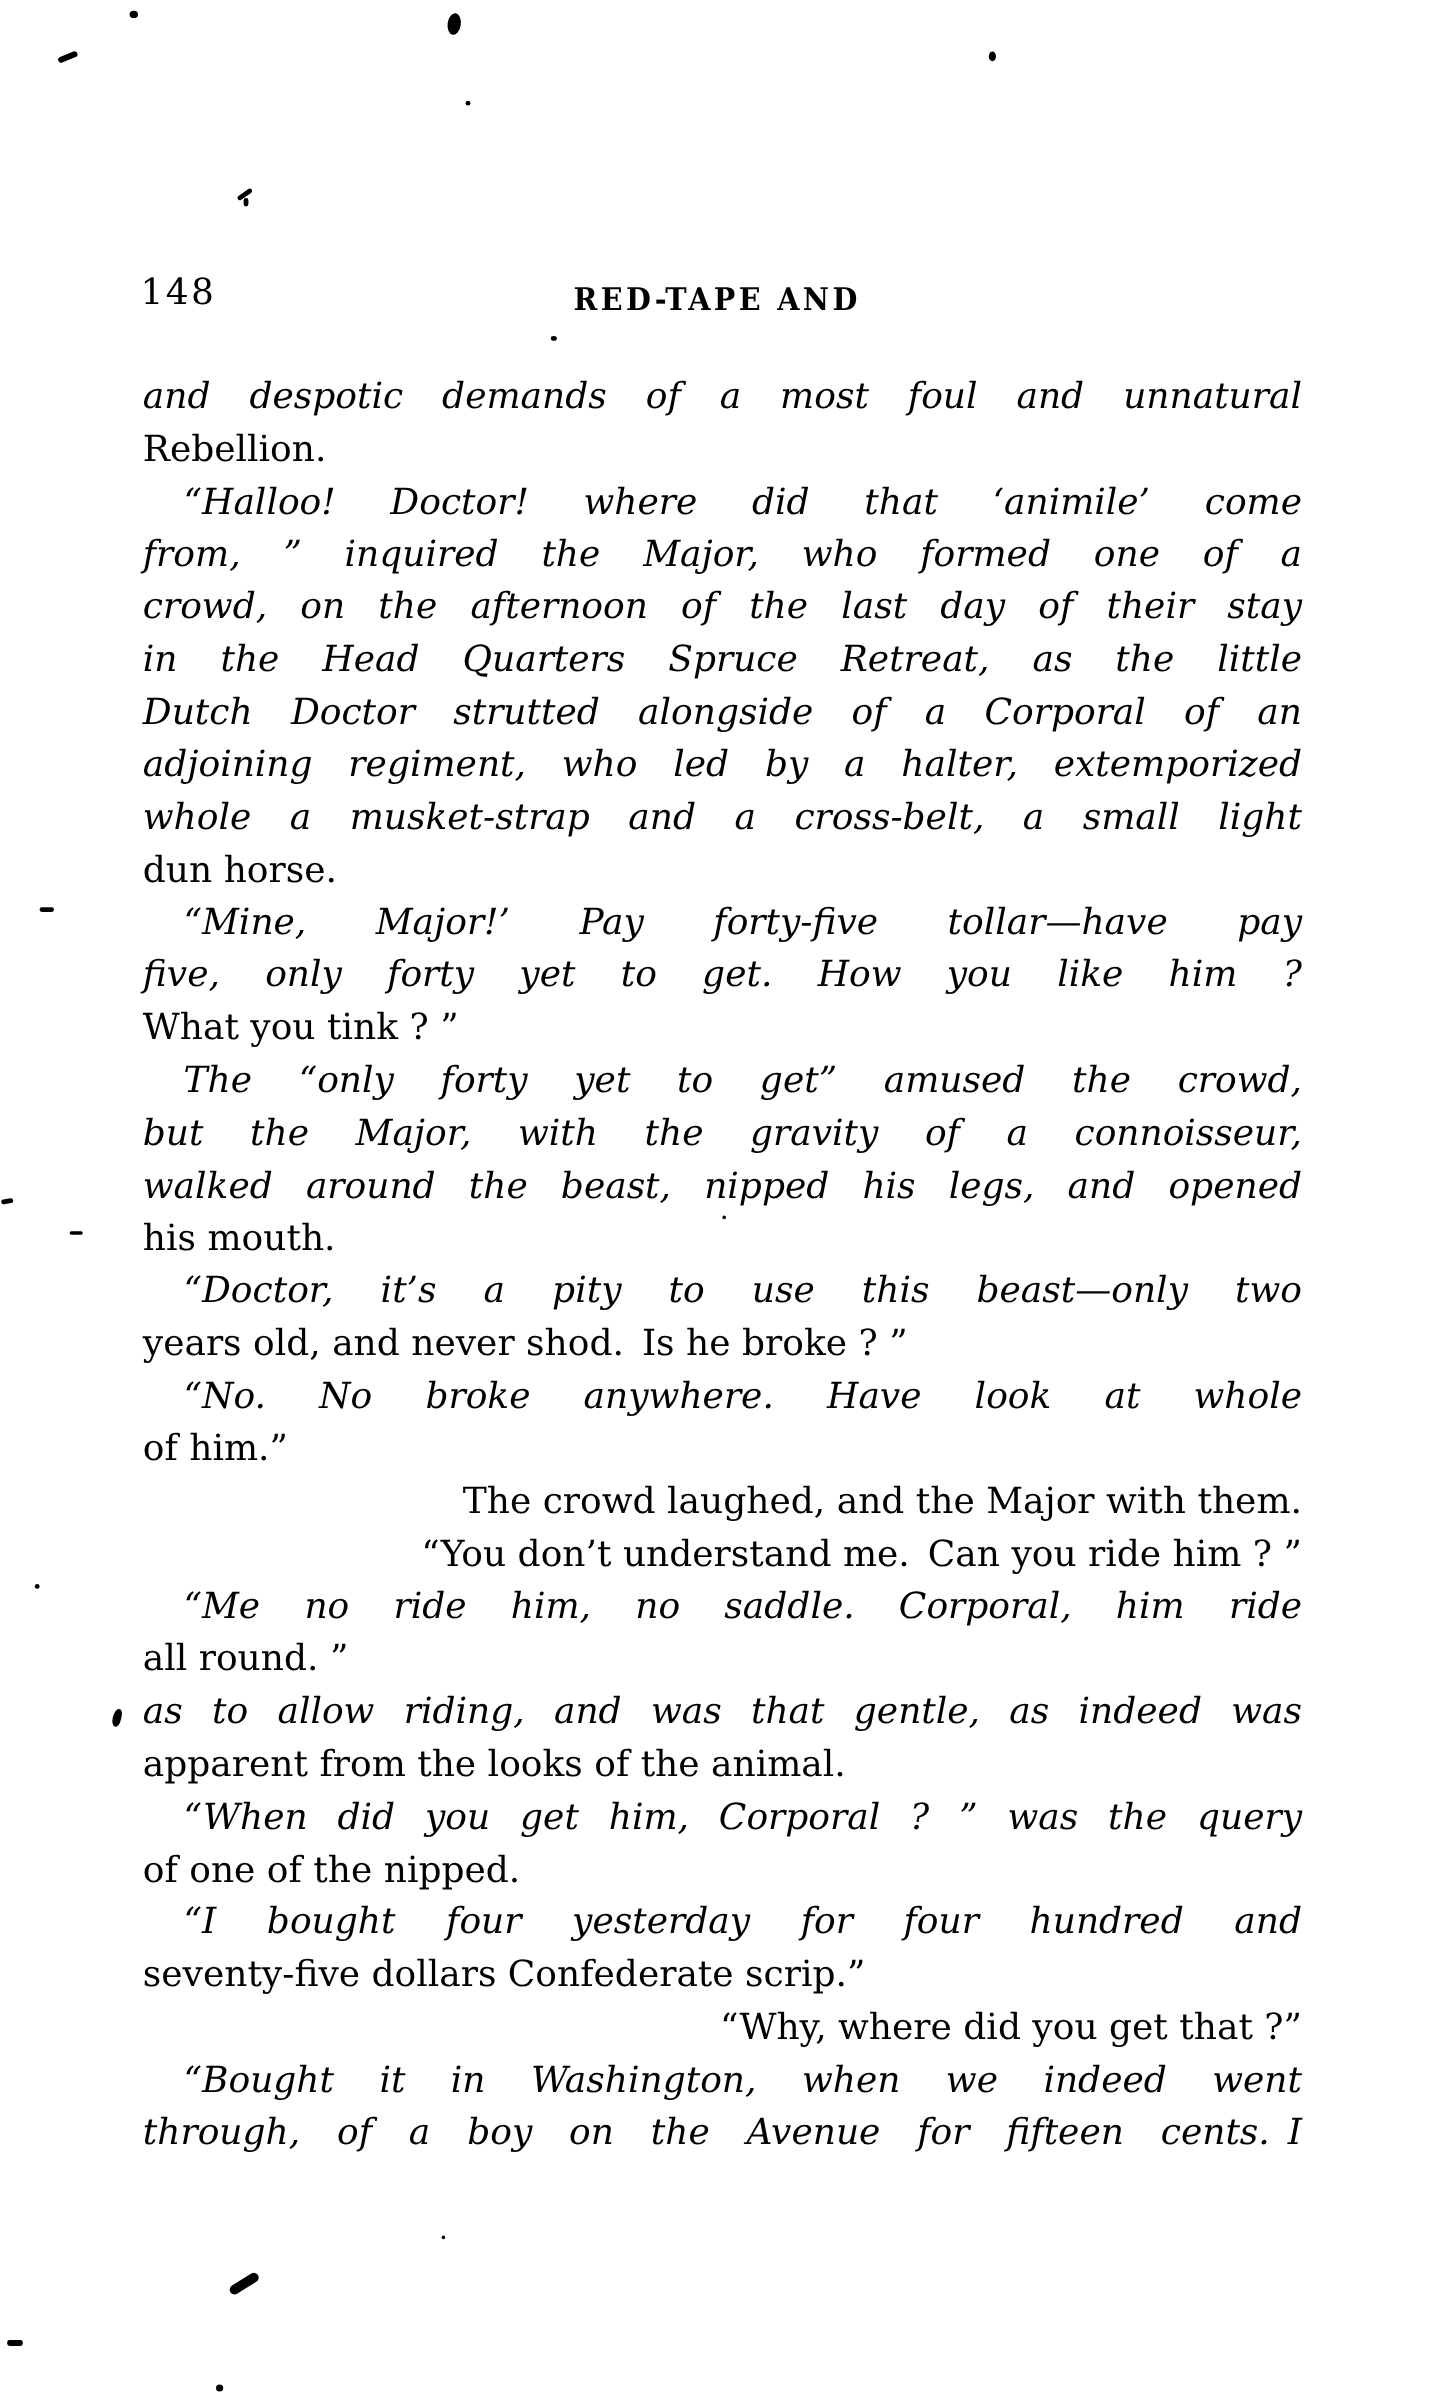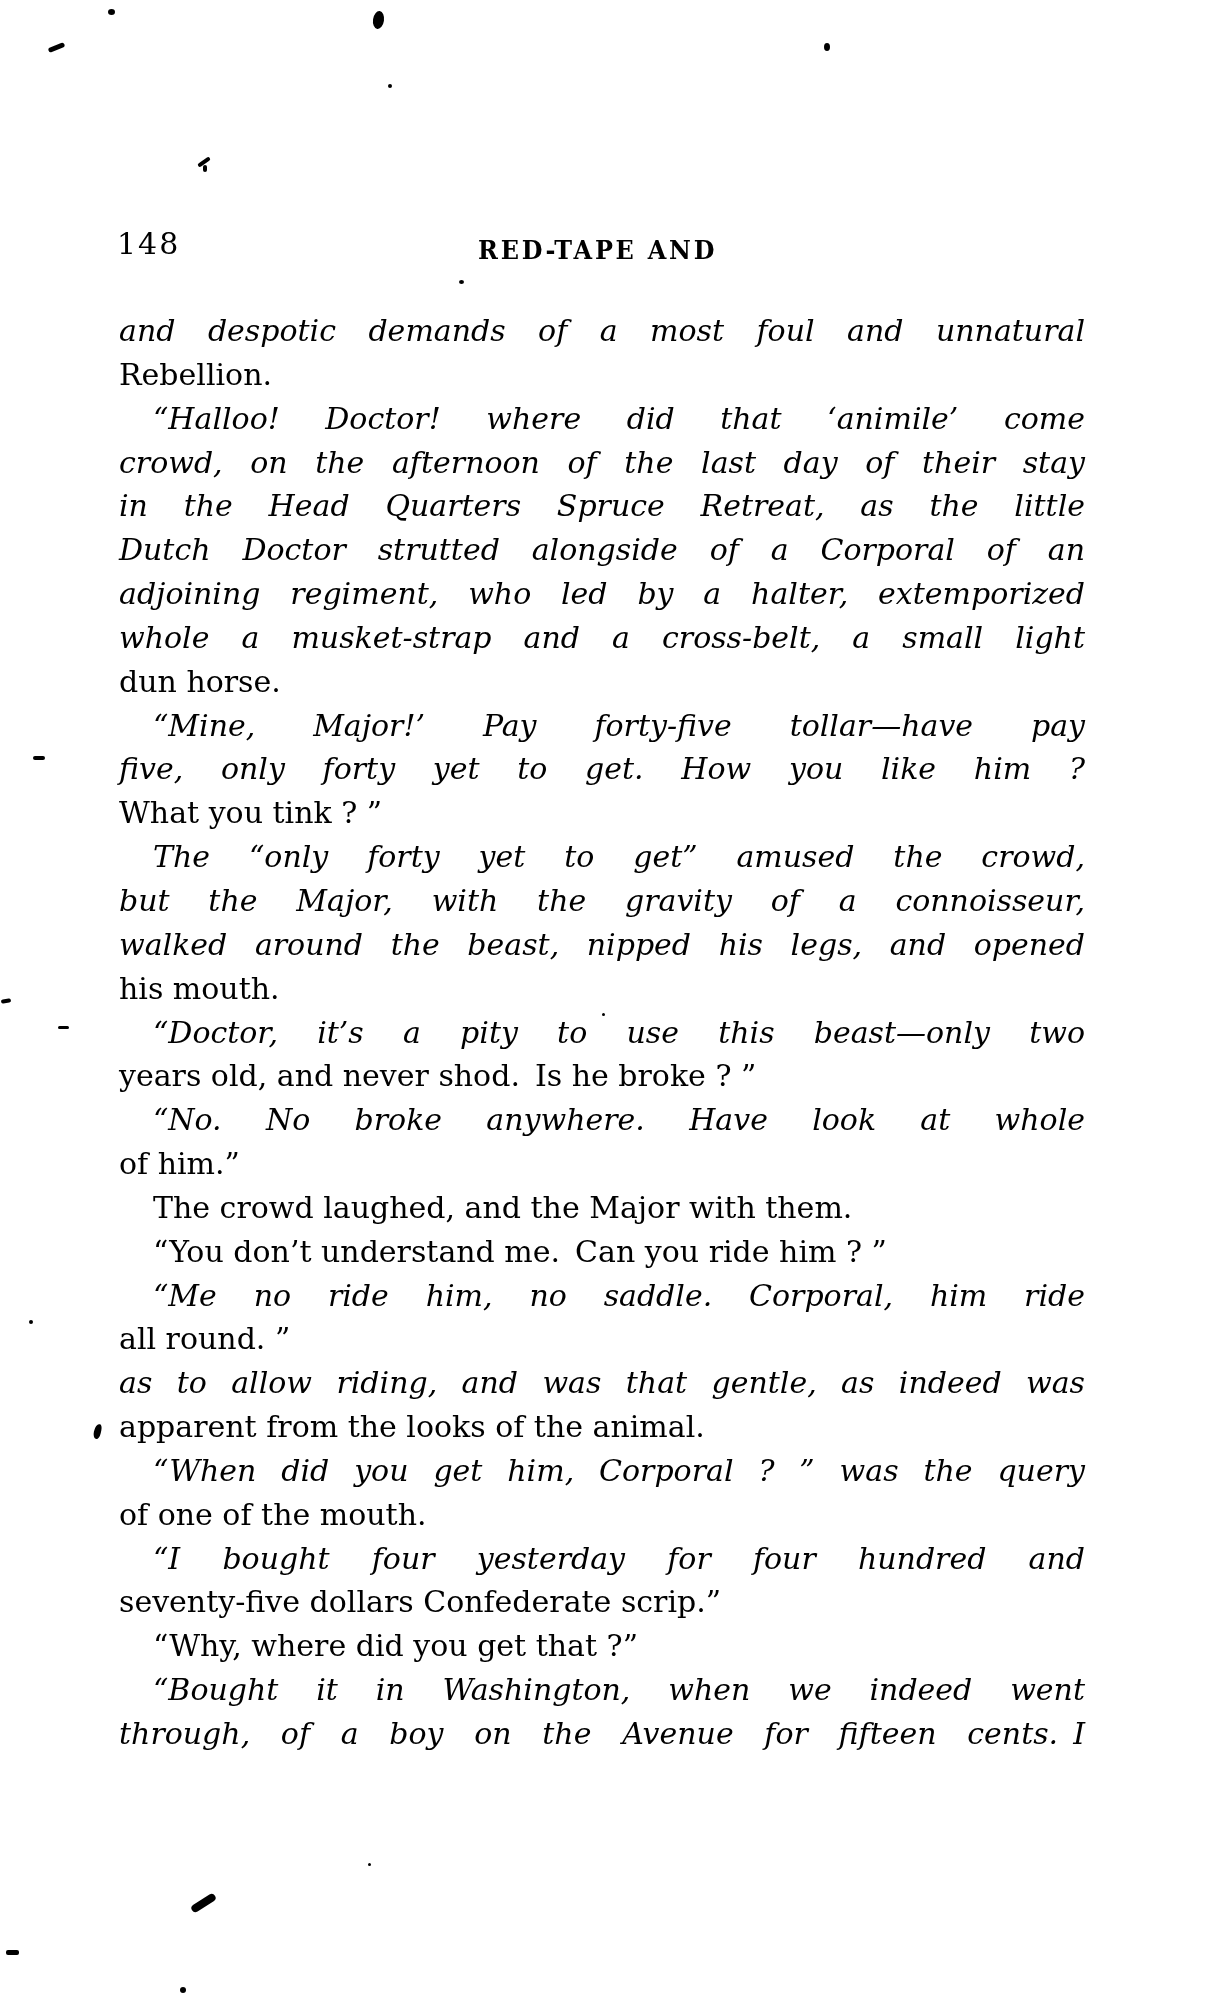--- a/index.html
+++ b/index.html
@@ -48,39 +48,41 @@
     height: 43.85px;
     text-align: left;
   }
   .line.just {
     text-align: justify;
     text-align-last: justify;
     font-style: italic;
   }
   .line.indent {
     text-indent: 34px;
+    text-align: right;
   }
   .speck {
     position: absolute;
     background: #000;
   }
 </style>
 </head>
 <body>
 
 <div class="page">
 
   <span class="page-number">148</span>
 
   <span class="running-header">RED-TAPE AND</span>
 
   <div class="text-block">
       <div class="line just">and despotic demands of a most foul and unnatural</div>
       <div class="line">Rebellion.</div>
       <div class="line indent just">“Halloo! Doctor! where did that ‘animile’ come</div>
+      <div class="line just">from, ” inquired the Major, who formed one of a</div>
       <div class="line just">crowd, on the afternoon of the last day of their stay</div>
       <div class="line just">in the Head Quarters Spruce Retreat, as the little</div>
       <div class="line just">Dutch Doctor strutted alongside of a Corporal of an</div>
       <div class="line just">adjoining regiment, who led by a halter, extemporized</div>
       <div class="line just">whole a musket-strap and a cross-belt, a small light</div>
       <div class="line">dun horse.</div>
       <div class="line indent just">“Mine, Major!’ Pay forty-five tollar—have pay</div>
       <div class="line just">five, only forty yet to get. How you like him ?</div>
       <div class="line">What you tink ? ”</div>
       <div class="line indent just">The “only forty yet to get” amused the crowd,</div>
@@ -91,21 +93,21 @@
       <div class="line">years old, and never shod. Is he broke ? ”</div>
       <div class="line indent just">“No. No broke anywhere. Have look at whole</div>
       <div class="line">of him.”</div>
       <div class="line indent">The crowd laughed, and the Major with them.</div>
       <div class="line indent">“You don’t understand me. Can you ride him ? ”</div>
       <div class="line indent just">“Me no ride him, no saddle. Corporal, him ride</div>
       <div class="line">all round. ”</div>
       <div class="line just">as to allow riding, and was that gentle, as indeed was</div>
       <div class="line">apparent from the looks of the animal.</div>
       <div class="line indent just">“When did you get him, Corporal ? ” was the query</div>
-      <div class="line">of one of the mouth.</div>
+      <div class="line">of one of the nipped.</div>
       <div class="line indent just">“I bought four yesterday for four hundred and</div>
       <div class="line">seventy-five dollars Confederate scrip.”</div>
       <div class="line indent">“Why, where did you get that ?”</div>
       <div class="line indent just">“Bought it in Washington, when we indeed went</div>
       <div class="line just">through, of a boy on the Avenue for fifteen cents. I</div>
     </div>
 
   <span class="speck" style="left:108px;top:9px;width:7px;height:6px;border-radius:50%;"></span>
   <span class="speck" style="left:373px;top:11px;width:11px;height:18px;border-radius:50%;transform:rotate(8deg);"></span>
   <span class="speck" style="left:48px;top:45px;width:17px;height:5px;border-radius:3px;transform:rotate(-22deg);"></span>

